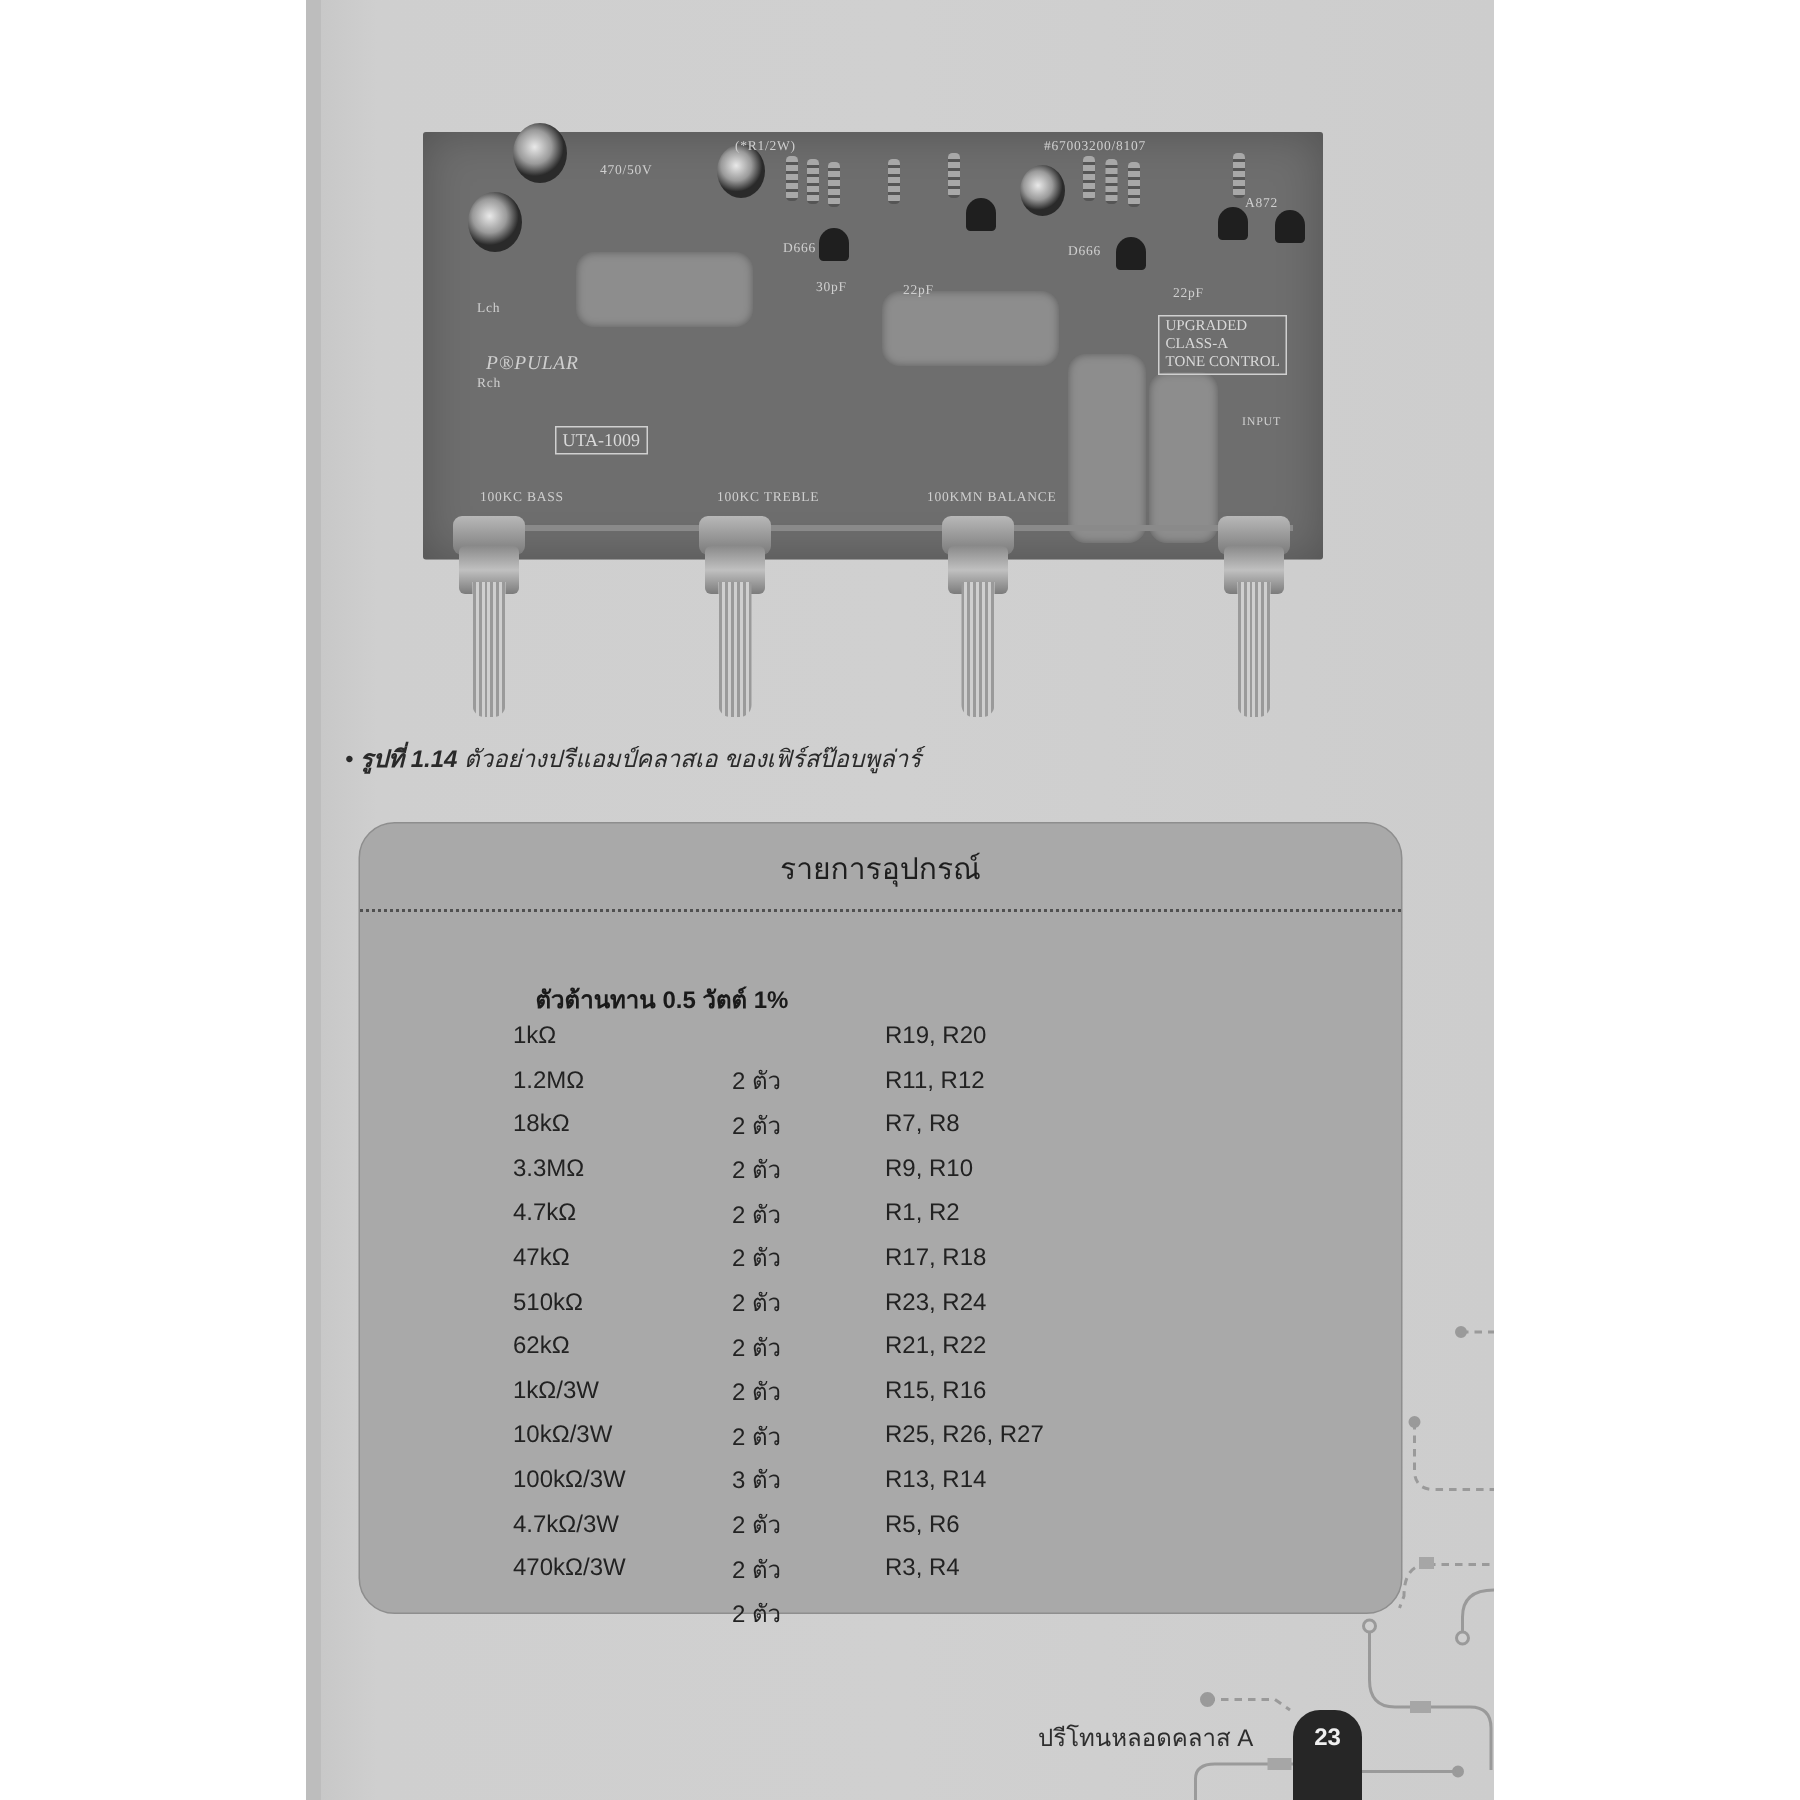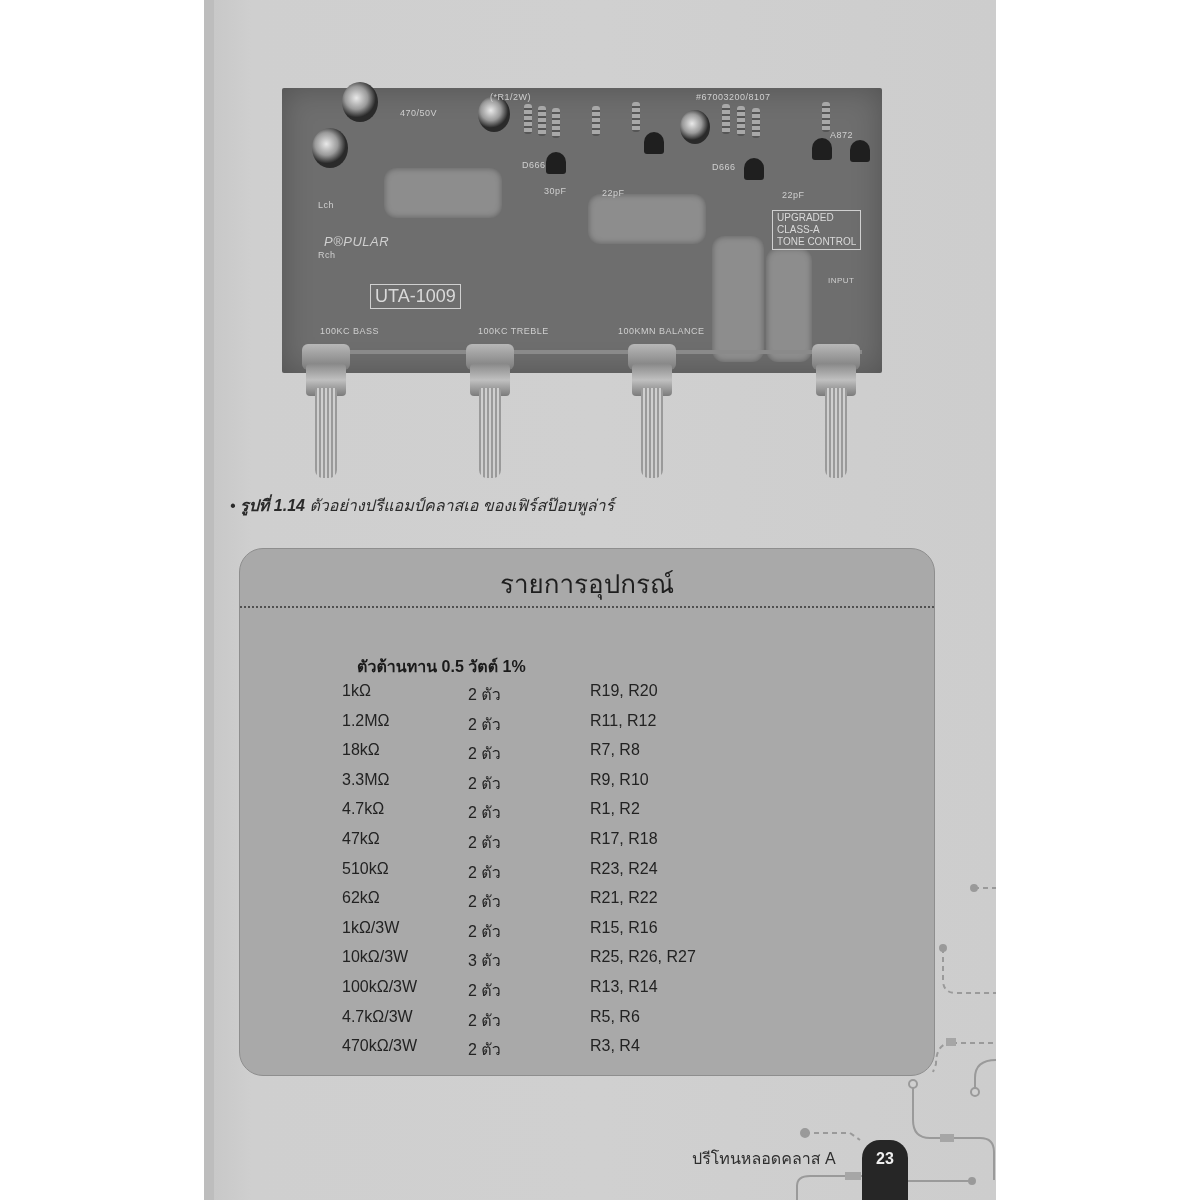--- a/index.html
+++ b/index.html
@@ -3,48 +3,48 @@
 <meta charset="utf-8">
 <style>
   html, body { margin:0; padding:0; }
   body { width:1200px; height:1200px; background:#ffffff; position:relative; overflow:hidden;
          font-family:"Liberation Sans", "DejaVu Sans", sans-serif; }
   .page { position:absolute; left:204px; top:0; width:792px; height:1200px;
           background:linear-gradient(90deg,#c6c6c6 0%,#cfcfcf 6%,#d0d0d0 50%,#cdcdcd 100%); }
   .page-edge { position:absolute; left:0; top:0; width:10px; height:1200px; background:#bdbdbd; }
 
   
-  .photo { position:absolute; left:282px; top:88px; width:540px; height:370px; }
+  .photo { position:absolute; left:282px; top:88px; width:540px; height:370px;font-family:Liberation Serif, serif; }
   .pcb { position:absolute; left:0; top:0; width:600px; height:285px; background:#6e6e6e;
          border-radius:2px; box-shadow: inset 0 0 30px rgba(0,0,0,0.25); }
-  .pcb-label { position:absolute; color:#d9d9d9; font-size:18px; border:1px solid #d0d0d0; padding:1px 4px; }
+  .pcb-label { position:absolute; color:#d9d9d9; font-size:12px; border:1px solid #d0d0d0; padding:1px 4px; }
   .pcb-silk { position:absolute; color:#cfcfcf; font-size:9px; letter-spacing:0.5px; }
   .cap { position:absolute; border-radius:50%; background:radial-gradient(circle at 40% 40%,#e9e9e9 0%,#9a9a9a 35%,#2a2a2a 60%); }
   .film { position:absolute; background:#8d8d8d; border-radius:12px; box-shadow: inset 0 0 6px rgba(0,0,0,0.35); }
   .res { position:absolute; width:8px; height:30px; background:repeating-linear-gradient(180deg,#a8a8a8 0 4px,#555 4px 6px); border-radius:3px; }
   .trans { position:absolute; width:20px; height:22px; background:#1f1f1f; border-radius:10px 10px 3px 3px; }
   .pot-nut { position:absolute; width:48px; height:26px; background:linear-gradient(180deg,#b8b8b8,#7a7a7a); border-radius:6px; }
   .pot-shaft { position:absolute; width:22px; height:90px; background:repeating-linear-gradient(90deg,#9a9a9a 0 2px,#cfcfcf 2px 4px); border-radius:0 0 8px 8px; }
   .pot-base { position:absolute; width:40px; height:32px; background:linear-gradient(180deg,#8a8a8a,#c0c0c0,#7b7b7b); border-radius:4px; }
   .rail { position:absolute; left:40px; top:262px; width:540px; height:4px; background:#8a8a8a; }
 
   .caption { position:absolute; left:230px; top:493px; font-size:16px; color:#2a2a2a; font-style:italic; }
   .caption b { font-weight:bold; }
 
   
   .panel { position:absolute; left:239px; top:548px; width:694px; height:526px;
            background:#a9a9a9; border:1px solid #8e8e8e; border-radius:24px; }
-  .panel-title { position:absolute; left:0; right:0; top:14px; text-align:center; font-size:26px; color:#1e1e1e; }
+  .panel-title { position:absolute; left:0; right:0; top:14px; text-align:center; font-size:20px; color:#1e1e1e; }
   .panel-divider { position:absolute; left:0; right:0; top:57px; border-top:2px dotted #505050; }
   .section-title { position:absolute; left:74px; font-size:16px; font-weight:bold; color:#1a1a1a; }
   .rows { position:absolute; left:102px; top:133px; }
   .row { position:relative; height:29.6px; font-size:16px; color:#222; }
   .row span { position:absolute; top:0; white-space:nowrap; }
   .c-val { left:0; }
-  .c-qty { left:126px; }
+  .c-qty { left:146px;margin-top:26px; }
   .c-ref { left:248px; }
 
   
   .footer-title { position:absolute; left:692px; top:1146px; font-size:16px; color:#2e2e2e; }
   .page-badge { position:absolute; left:862px; top:1140px; width:46px; height:70px; background:#262626;
                 border-radius:18px 18px 0 0; color:#efefef; font-size:16px; font-weight:bold; text-align:center; line-height:38px; }
 </style>
 </head>
 <body>
 

